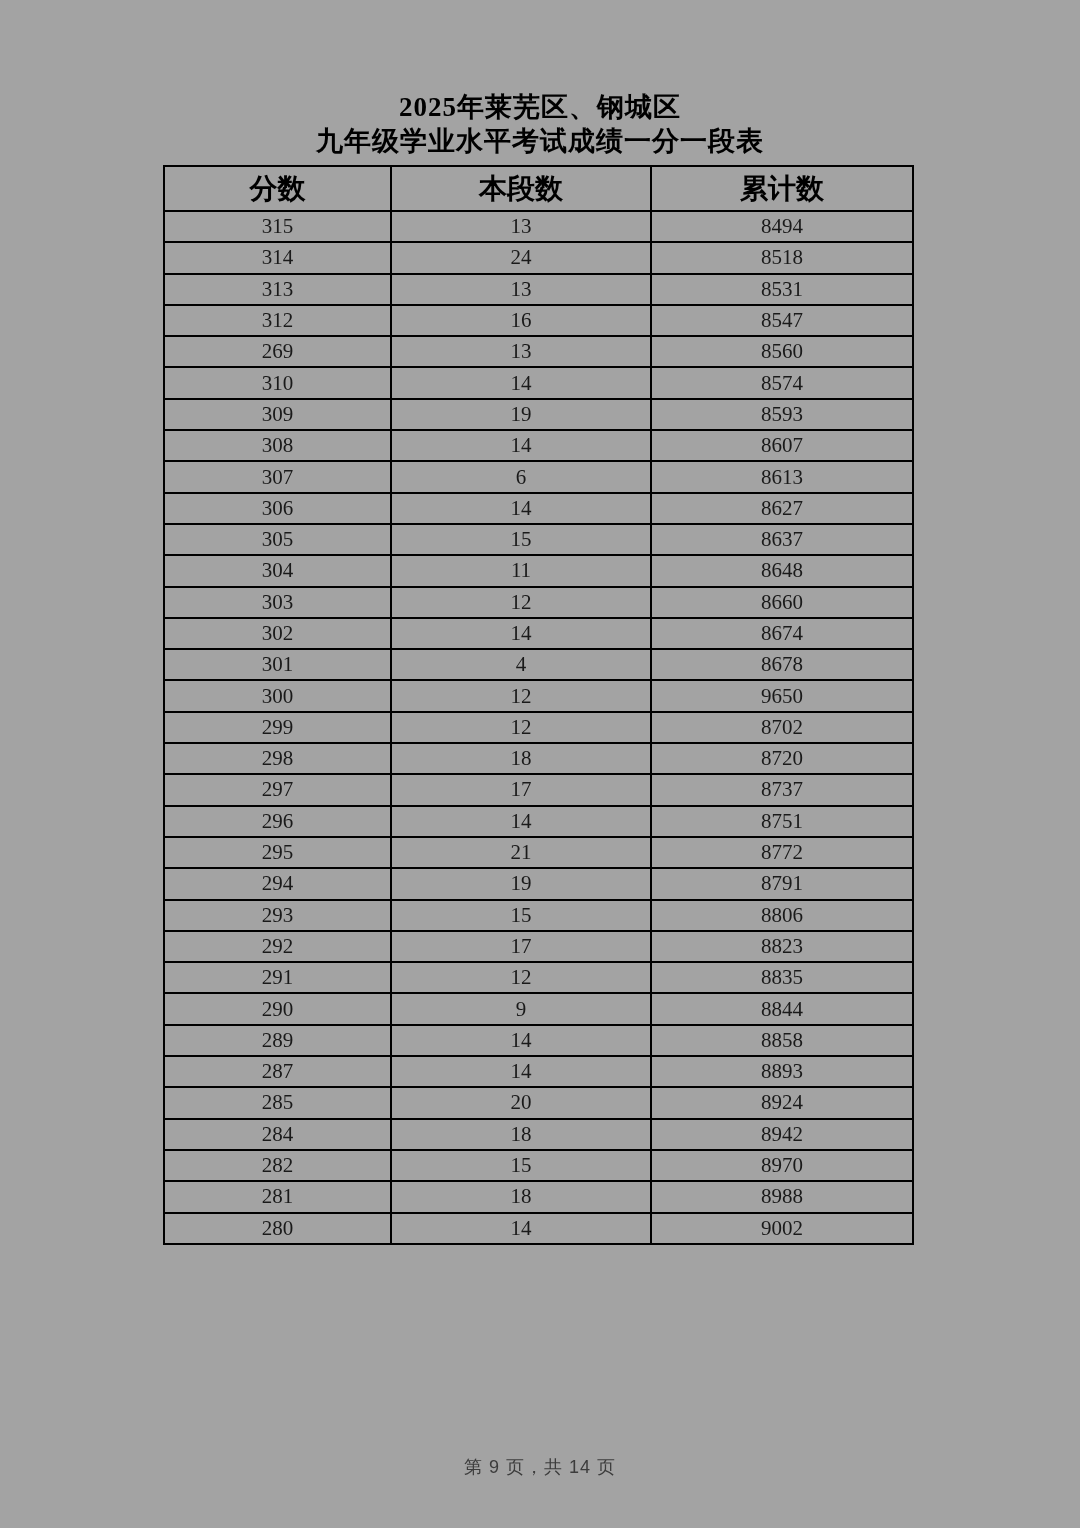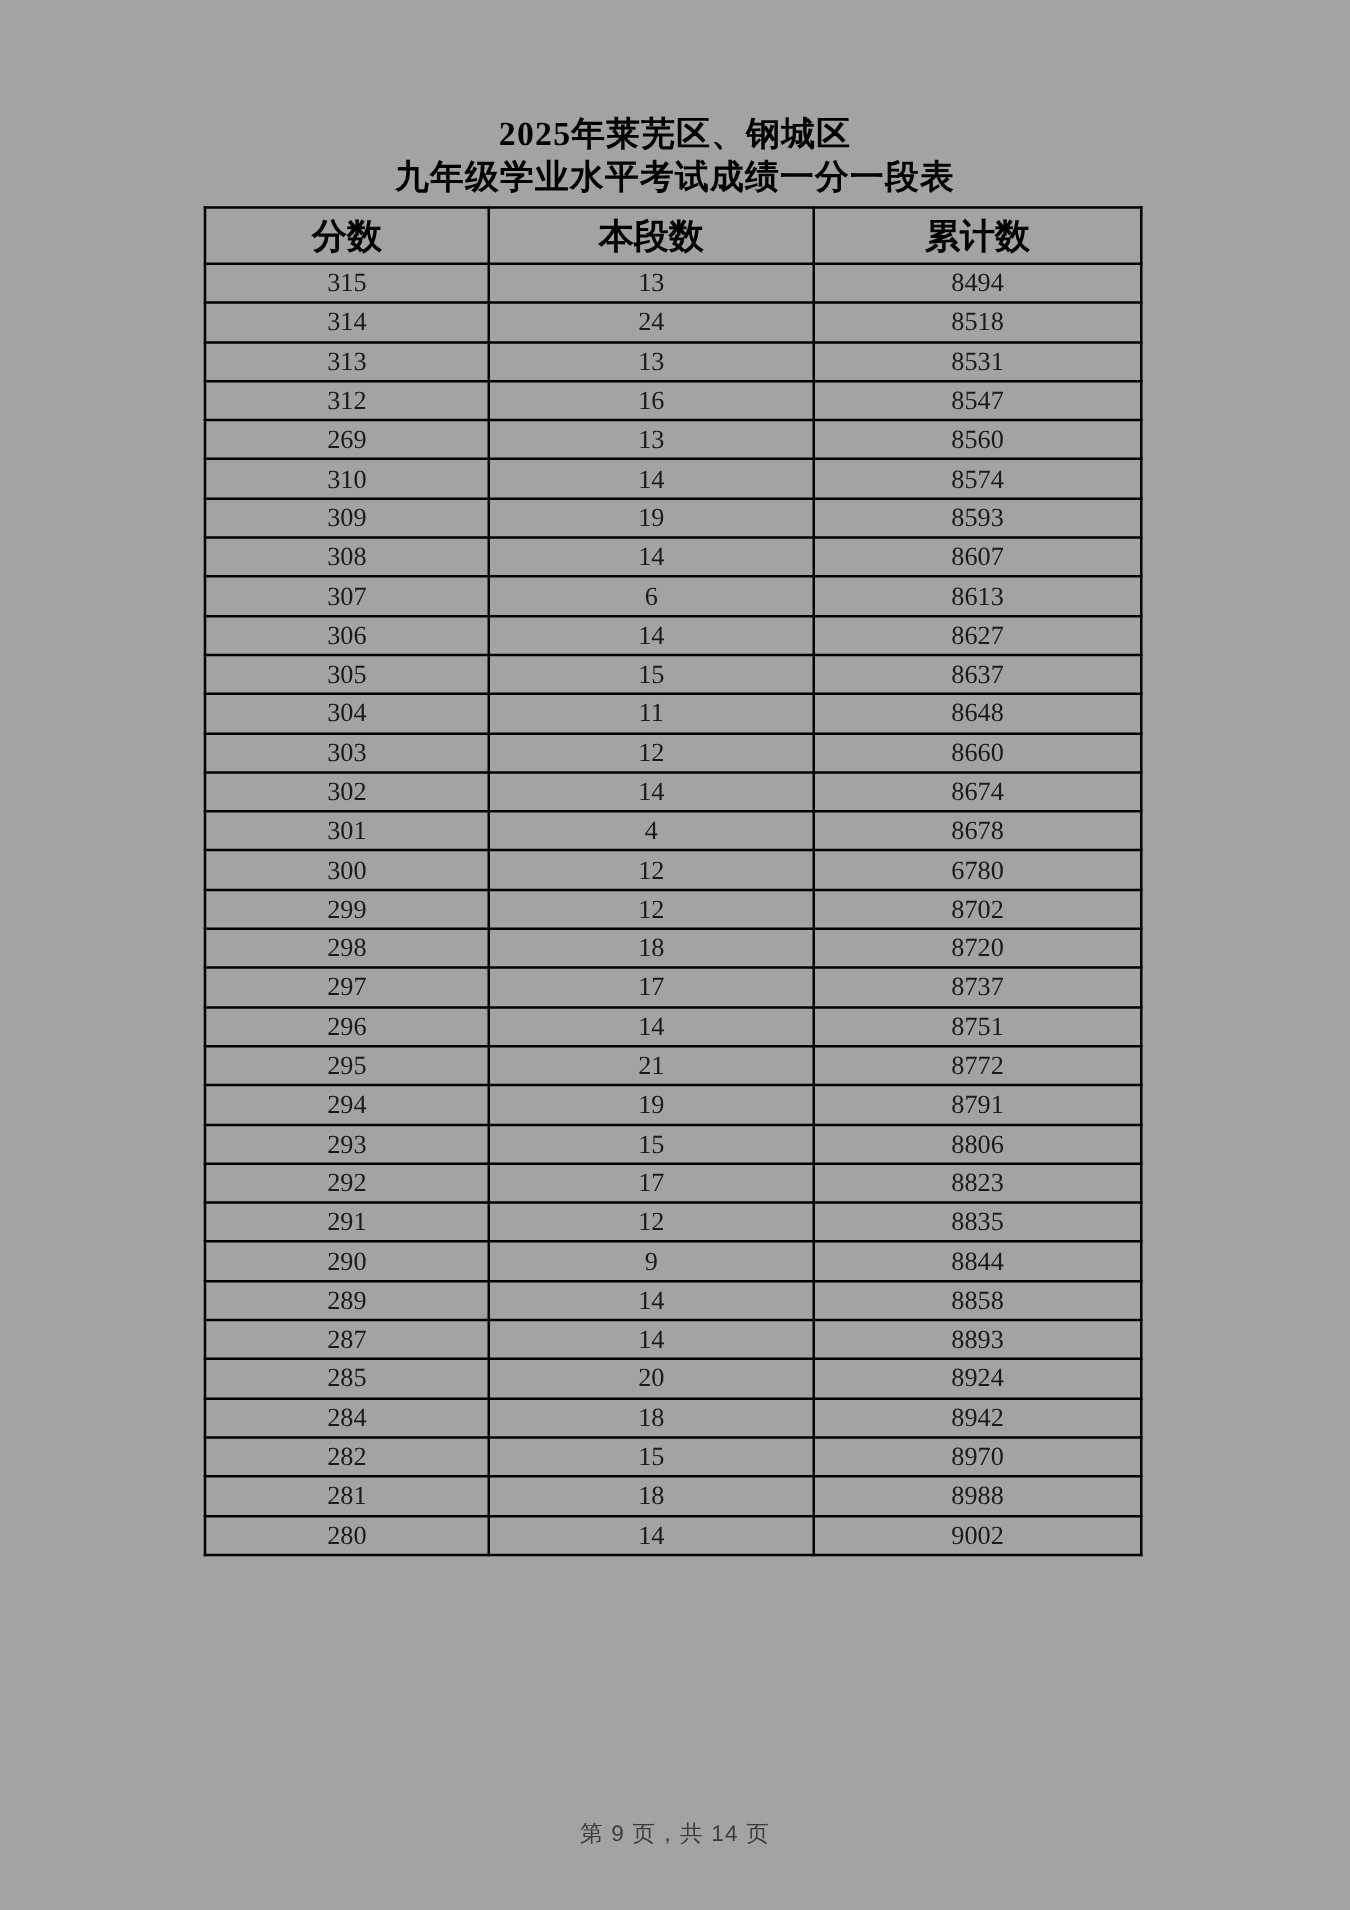--- a/index.html
+++ b/index.html
@@ -164,21 +164,21 @@
           <td>8674</td>
         </tr>
         <tr>
           <td>301</td>
           <td>4</td>
           <td>8678</td>
         </tr>
         <tr>
           <td>300</td>
           <td>12</td>
-          <td>6780</td>
+          <td>9650</td>
         </tr>
         <tr>
           <td>299</td>
           <td>12</td>
           <td>8702</td>
         </tr>
         <tr>
           <td>298</td>
           <td>18</td>
           <td>8720</td>

